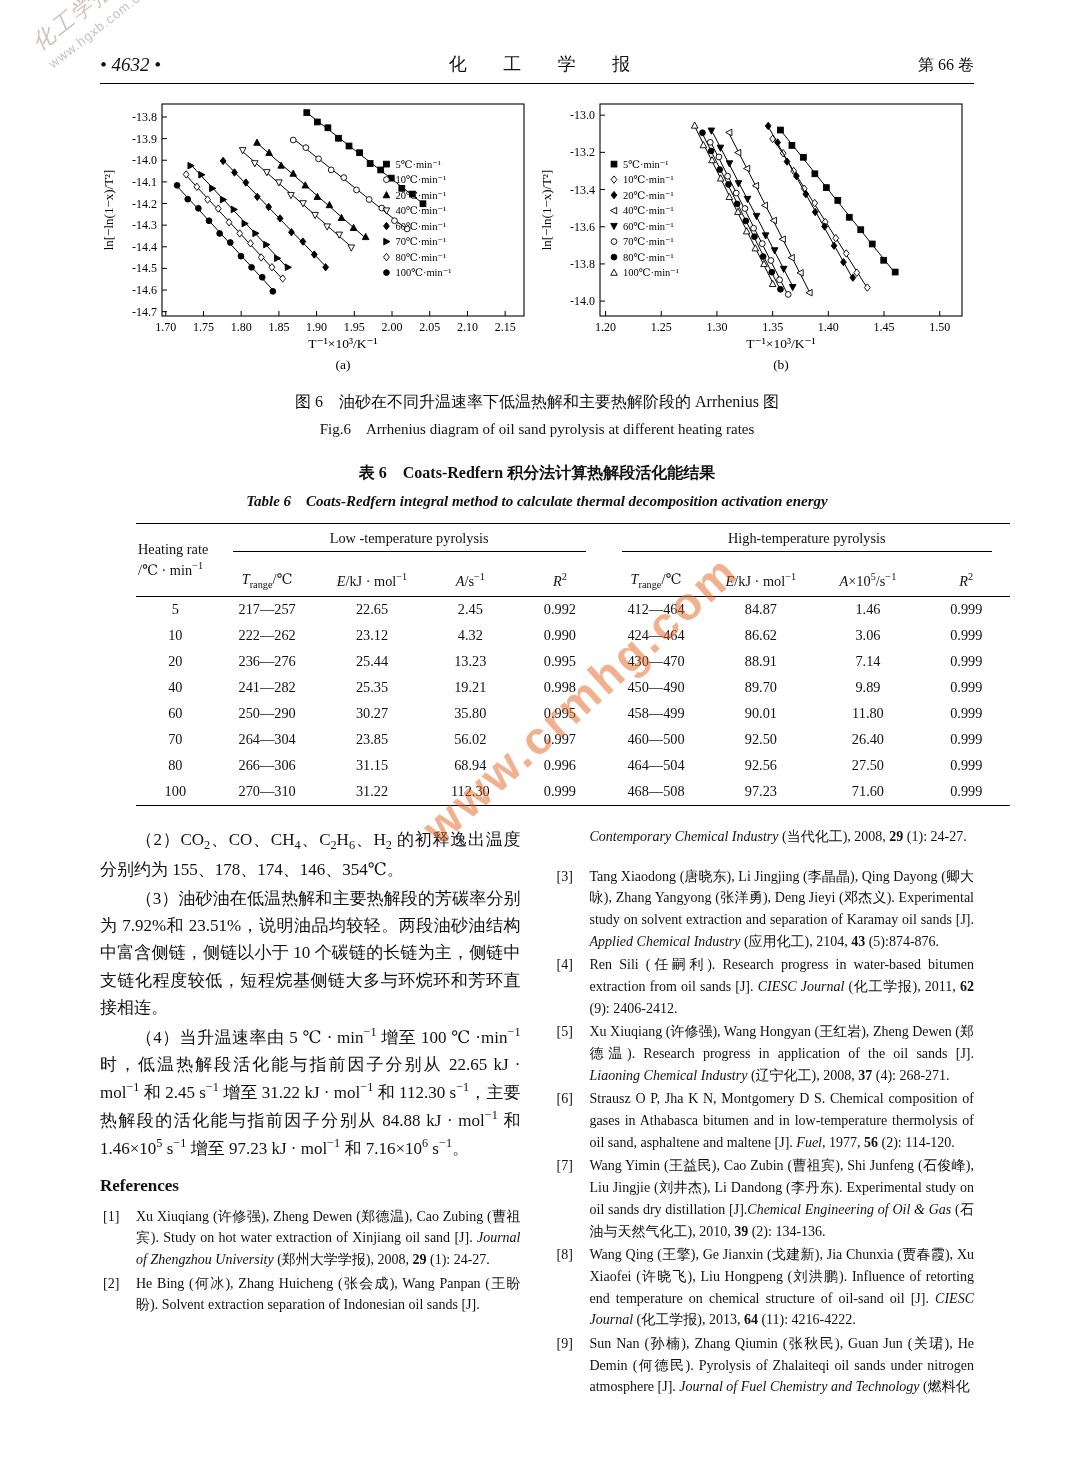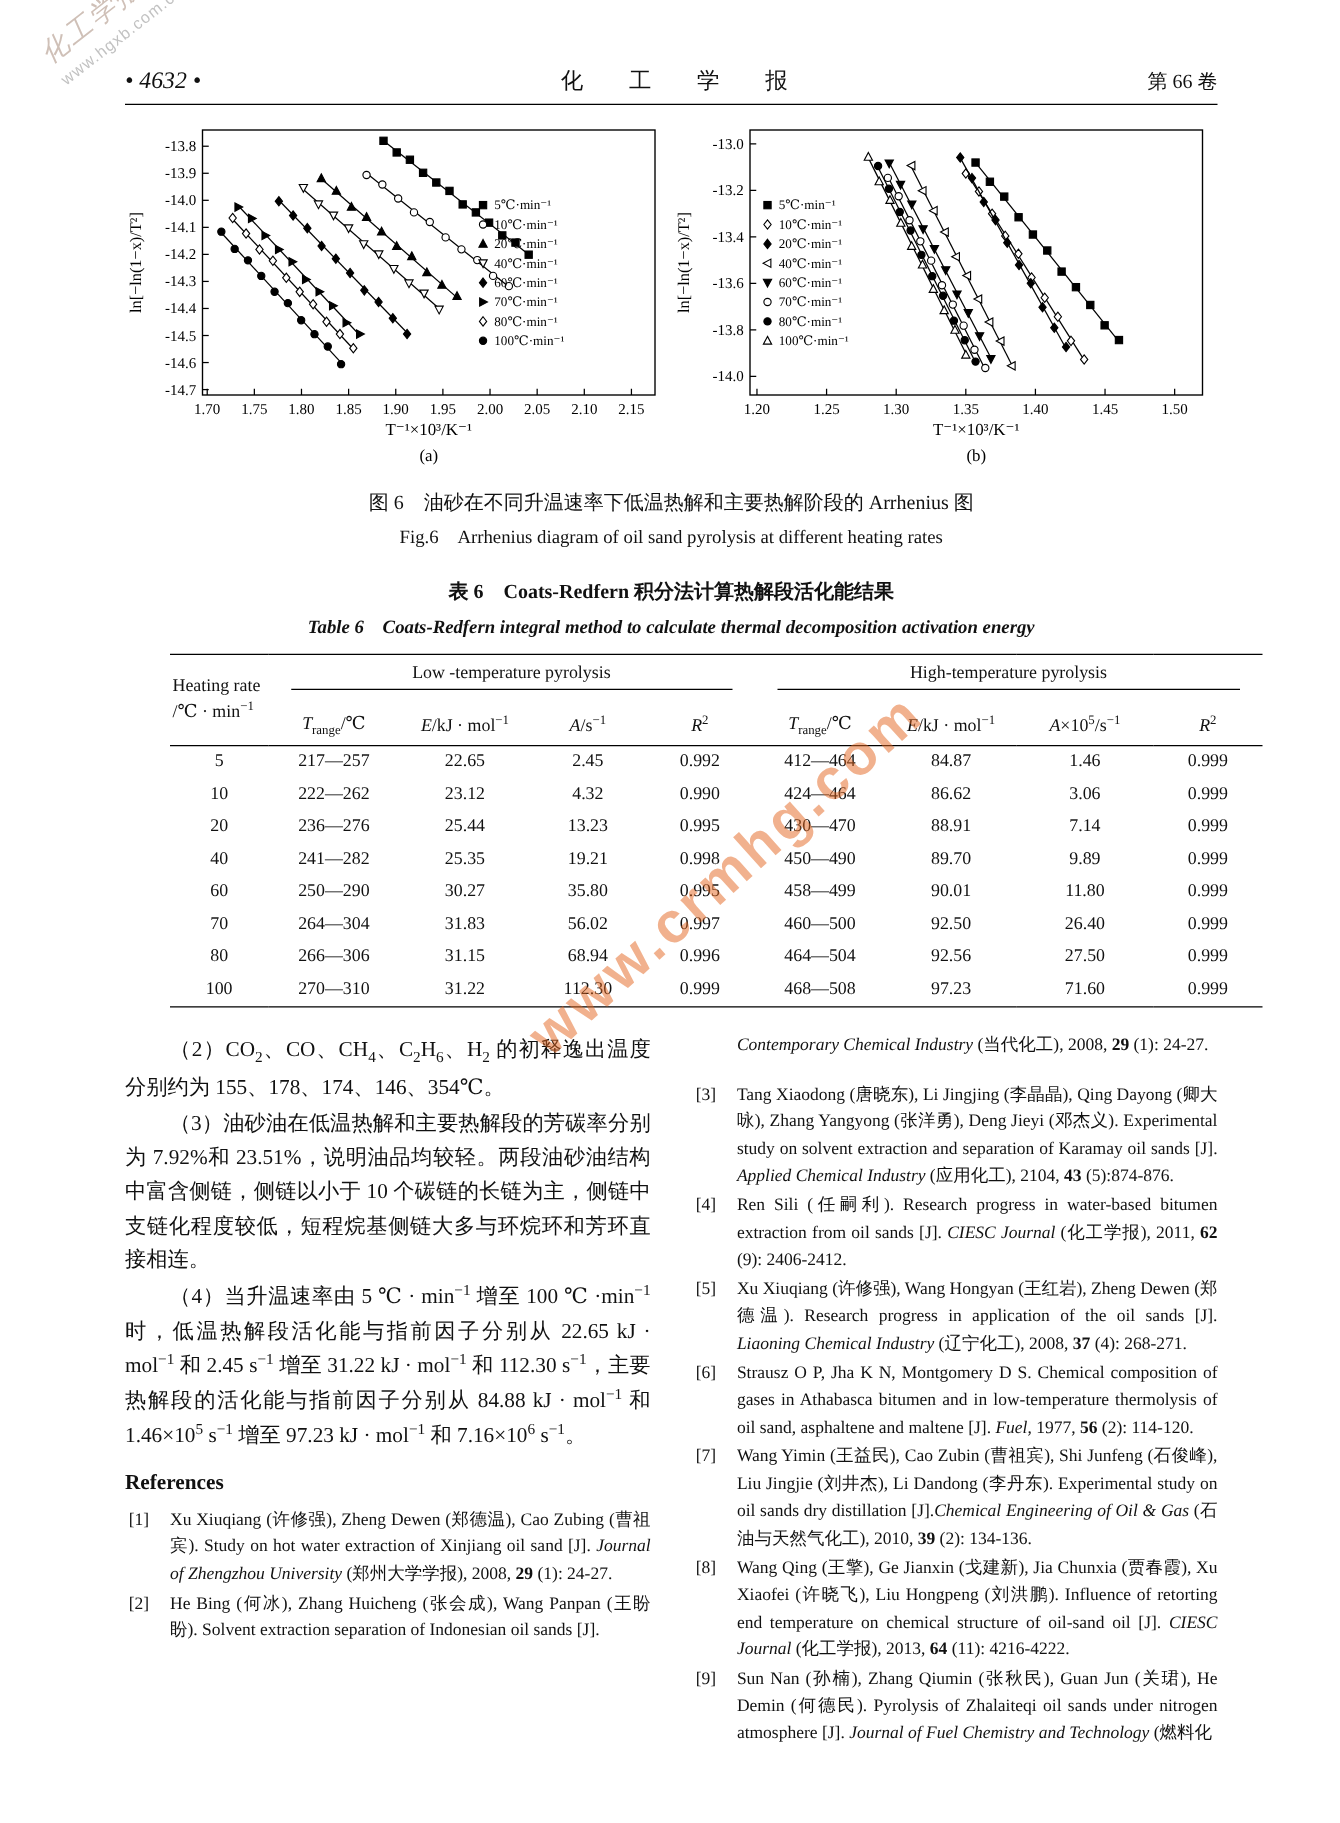--- a/index.html
+++ b/index.html
@@ -440,21 +440,21 @@
           <td>35.80</td>
           <td>0.995</td>
           <td>458—499</td>
           <td>90.01</td>
           <td>11.80</td>
           <td>0.999</td>
         </tr>
         <tr>
           <td>70</td>
           <td>264—304</td>
-          <td>31.83</td>
+          <td>23.85</td>
           <td>56.02</td>
           <td>0.997</td>
           <td>460—500</td>
           <td>92.50</td>
           <td>26.40</td>
           <td>0.999</td>
         </tr>
         <tr>
           <td>80</td>
           <td>266—306</td>

